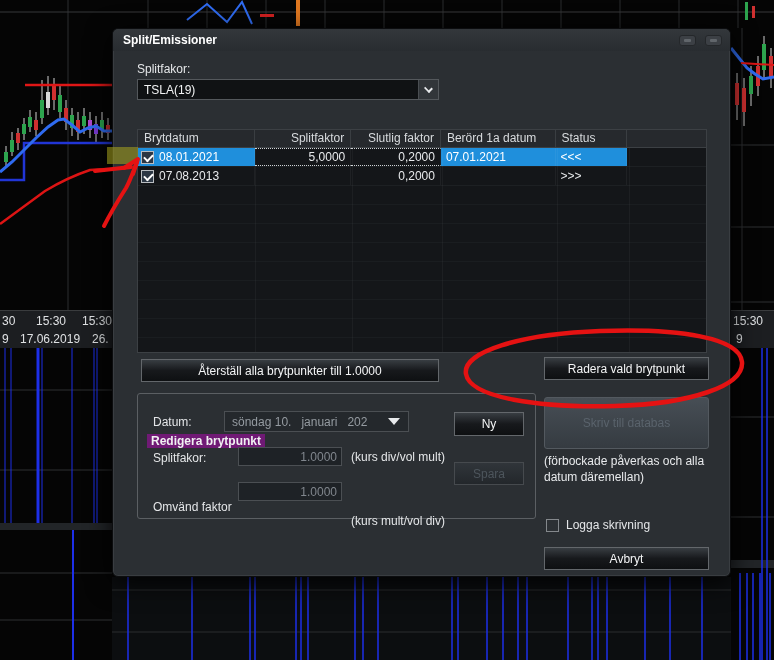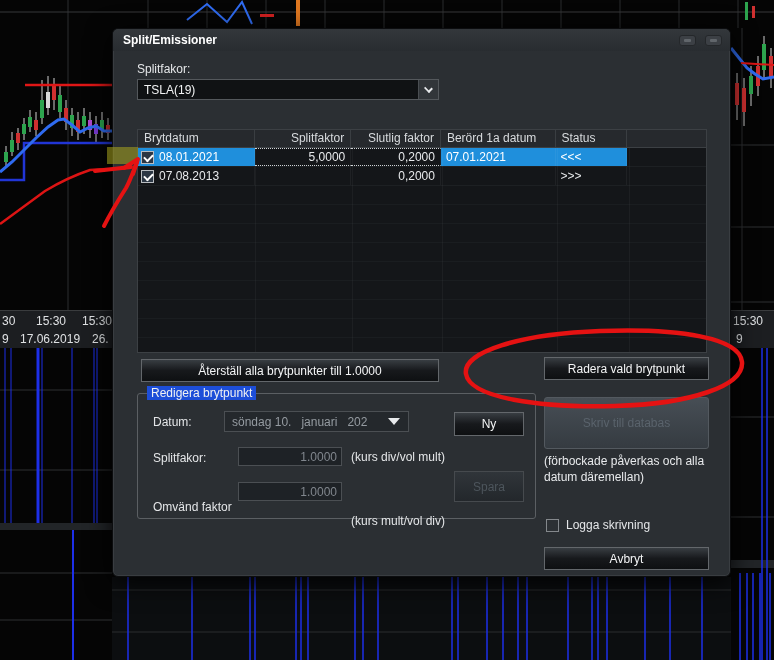--- a/index.html
+++ b/index.html
@@ -49,21 +49,21 @@
   .tbl-check::after { content:""; position:absolute; left:2px; top:2px; width:7px; height:4px;
     border-left:2px solid #fff; border-bottom:2px solid #fff; transform:rotate(-45deg); }
   
   .btn { position:absolute; background:linear-gradient(#383d42,#17191c 50%,#0e1012);
     border:1px solid #63676b; border-radius:0; color:#f4f5f6; font-size:12px;
     display:flex; align-items:center; justify-content:center; cursor:pointer; }
   .btn.disabled { background:linear-gradient(#30353a,#23272b); color:#4d555c; border-color:#464a4e; }
   .btn.big-disabled { background:linear-gradient(#474e55,#353b41); color:#5a636c; border-color:#53595f; border-radius:3px; }
   
   .group { position:absolute; border:1px solid #5b5f63; border-radius:3px; }
-  .group-label { position:absolute; background:#1d4ed8; padding:0 4px; font-weight:normal; color:#f0f1f2; }
+  .group-label { position:absolute; background:#701a75; padding:0 4px; font-weight:bold; color:#f0f1f2;margin-top:48px; }
   .field { position:absolute; background:#1e2226; border:1px solid #4b4f53; color:#80868d;
     display:flex; align-items:center; justify-content:flex-end; padding-right:4px; }
   .datecombo { position:absolute; background:#24282c; border:1px solid #4b4f53; color:#959ba1;
     display:flex; align-items:center; padding-left:7px; }
   .datecombo .dval { white-space:pre; flex:1; }
   .tri-down { width:0; height:0; border-left:6px solid transparent; border-right:6px solid transparent;
     border-top:7px solid #e8eaec; margin-right:8px; }
   .note { position:absolute; color:#e8eaec; line-height:16px; }
   .cb { position:absolute; width:13px; height:13px; background:#2c3034; border:1px solid #84888c; }
   
@@ -325,21 +325,21 @@
     <div class="lbl" style="left:40px;top:386px;">Datum:</div>
     <div class="datecombo" style="left:111px;top:382px;width:185px;height:21px;">
       <span class="dval">söndag 10.   januari   202</span>
       <span class="tri-down"></span>
     </div>
     <div class="btn" style="left:341px;top:383px;width:70px;height:24px;">Ny</div>
 
     <div class="lbl" style="left:40px;top:422px;">Splitfakor:</div>
     <div class="field" style="left:125px;top:418px;width:104px;height:19px;">1.0000</div>
     <div class="lbl" style="left:238px;top:421px;">(kurs div/vol mult)</div>
-    <div class="btn disabled" style="left:341px;top:442px;width:70px;height:31px;">Spara</div>
+    <div class="btn disabled" style="left:341px;top:433px;width:70px;height:23px;">Spara</div>
 
     <div class="lbl" style="left:40px;top:471px;">Omvänd faktor</div>
     <div class="field" style="left:125px;top:453px;width:104px;height:19px;">1.0000</div>
     <div class="lbl" style="left:238px;top:456px;margin-top:29px;">(kurs mult/vol div)</div>
 
     <div class="btn big-disabled" style="left:431px;top:368px;width:165px;height:52px;">Skriv till databas</div>
     <div class="note" style="left:431px;top:424px;width:176px;">(förbockade påverkas och alla datum däremellan)</div>
 
     <div class="cb" style="left:433px;top:490px;"></div>
     <div class="lbl" style="left:453px;top:489px;">Logga skrivning</div>

